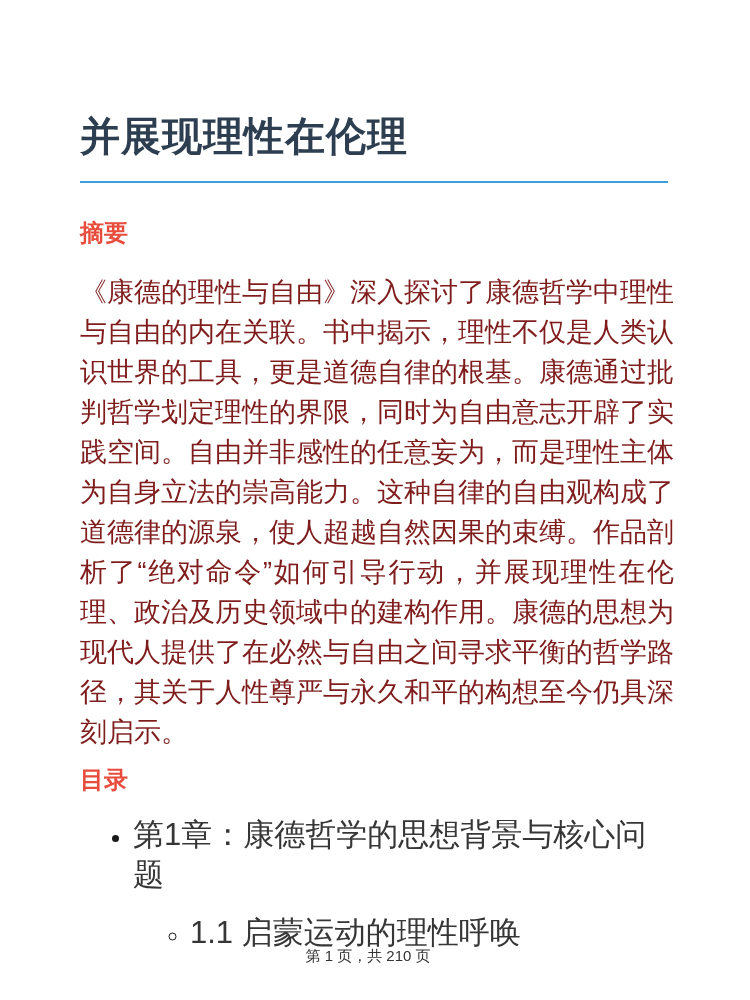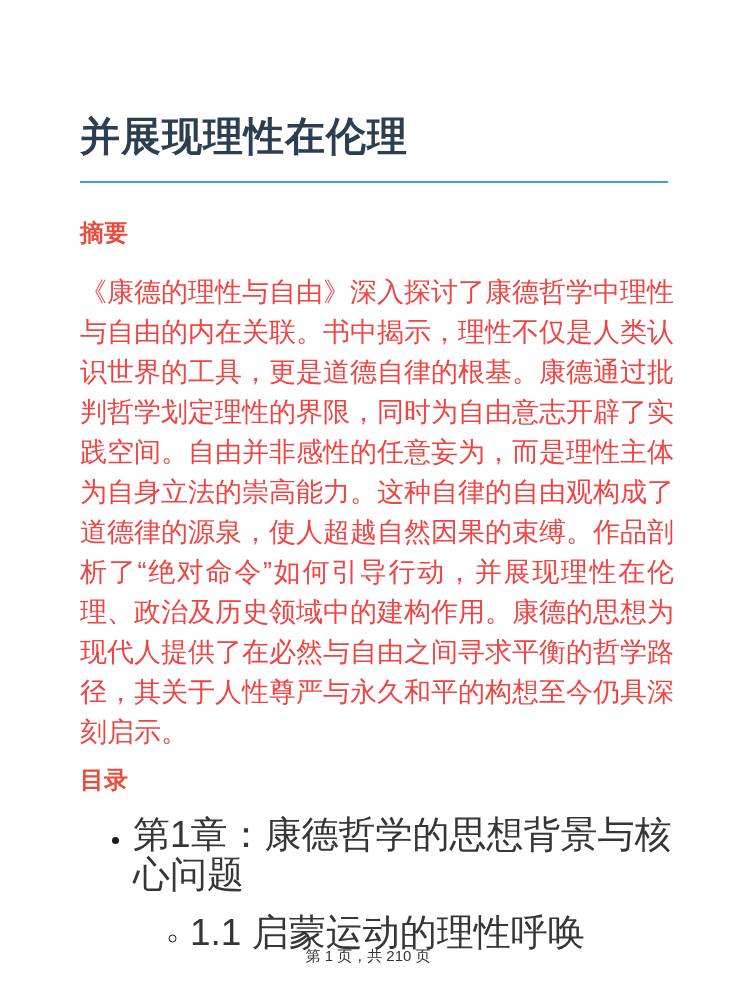--- a/index.html
+++ b/index.html
@@ -43,29 +43,29 @@
     font-weight: bold;
     color: #e74c3c;
   }
   .toc-heading-extra {
     margin-top: 14px;
   }
   .abstract-text {
     margin: 24px 0 0 0;
     font-size: 27px;
     line-height: 40px;
-    color: #ef4444;
+    color: #7f1d1d;
     text-align: justify;
     letter-spacing: 0;
   }
   ul.toc-list {
     margin: 20px 0 0 0;
     padding-left: 53px;
     list-style: disc;
-    font-size: 37px;
+    font-size: 31px;
     line-height: 40px;
     color: #363636;
   }
   ul.toc-list > li::marker {
     color: #1a1a1a;
     font-size: 24px;
   }
   ul.toc-sublist {
     margin: 18px 0 0 0;
     padding-left: 57px;

